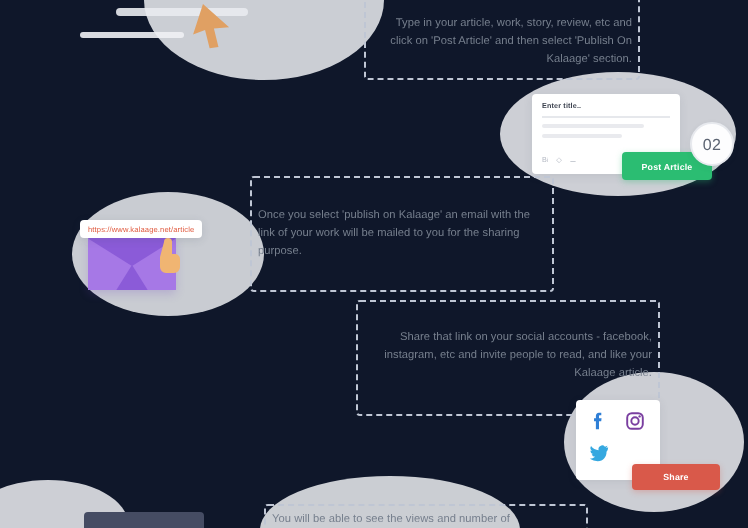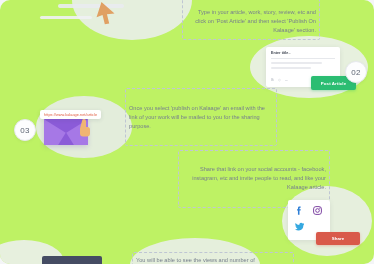--- a/index.html
+++ b/index.html
@@ -5,23 +5,22 @@
   * { box-sizing: border-box; margin: 0; padding: 0; }
   html, body {
     width: 374px; height: 264px;
     overflow: hidden;
     background: #f4f5f7;
     font-family: "Liberation Sans", sans-serif;
   }
   #stage {
     position: relative;
     width: 374px; height: 264px;
-    background: #bef264;
+    background: #0f172a;
     overflow: hidden;
-    border-radius: 10px;
   }
 
   
   .blob {
     position: absolute;
     border-radius: 50%;
     background: #eceef1;
     opacity: .85;
   }
   .blob.b1 { left: 72px;  top: -34px; width: 120px; height: 74px; border-radius: 0 0 60px 60px / 0 0 40px 40px; background:#eceef2; }
@@ -243,21 +242,20 @@
     <div class="env-body"></div>
     <div class="env-flap"></div>
   </div>
   <div class="url-tip">https://www.kalaage.net/article</div>
   <div class="cursor" style="left:76px; top:118px;">
     <svg width="18" height="20" viewBox="0 0 18 20">
       <path d="M6 3 a2 2 0 0 1 4 0 v6 h1.5 a2.5 2.5 0 0 1 2.5 2.5 v4
                a3 3 0 0 1 -3 3 h-4 a3 3 0 0 1 -3 -3 v-5 z" fill="#f0b572"></path>
     </svg>
   </div>
-  <div class="step-badge n3">03</div>
 
   <div class="dotted d3"></div>
   <div class="para p3">Share that link on your social accounts - facebook, instagram, etc and invite people to read, and like your Kalaage article.</div>
 
   <div class="social-card">
     <div class="social-row">
       <svg class="ico" viewBox="0 0 24 24">
         <path d="M14.5 3h-2.6C9.8 3 8.6 4.4 8.6 6.6V9H6.6v3.2h2v8.8h3.4v-8.8h2.4l.4-3.2h-2.8V7c0-.8.2-1.2 1.2-1.2h1.3z" fill="#2f7fd6"></path>
       </svg>
       <svg class="ico" viewBox="0 0 24 24">

